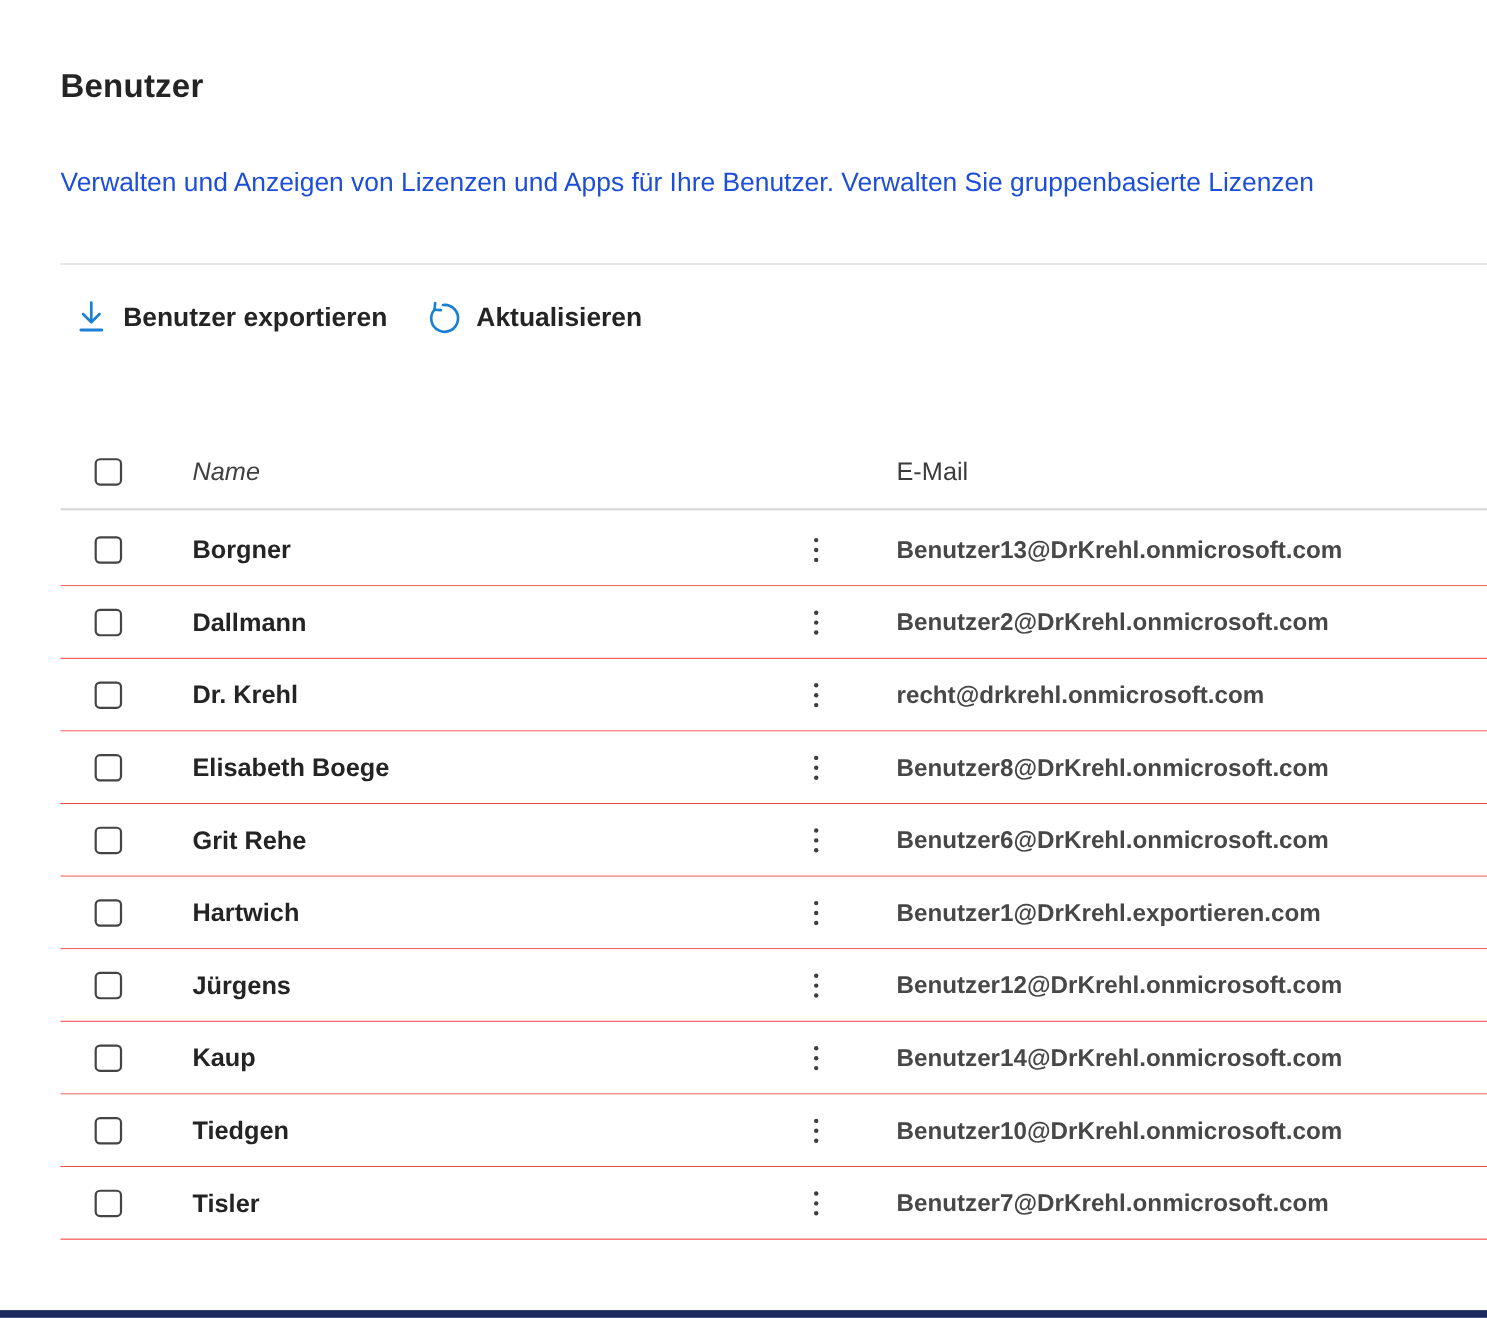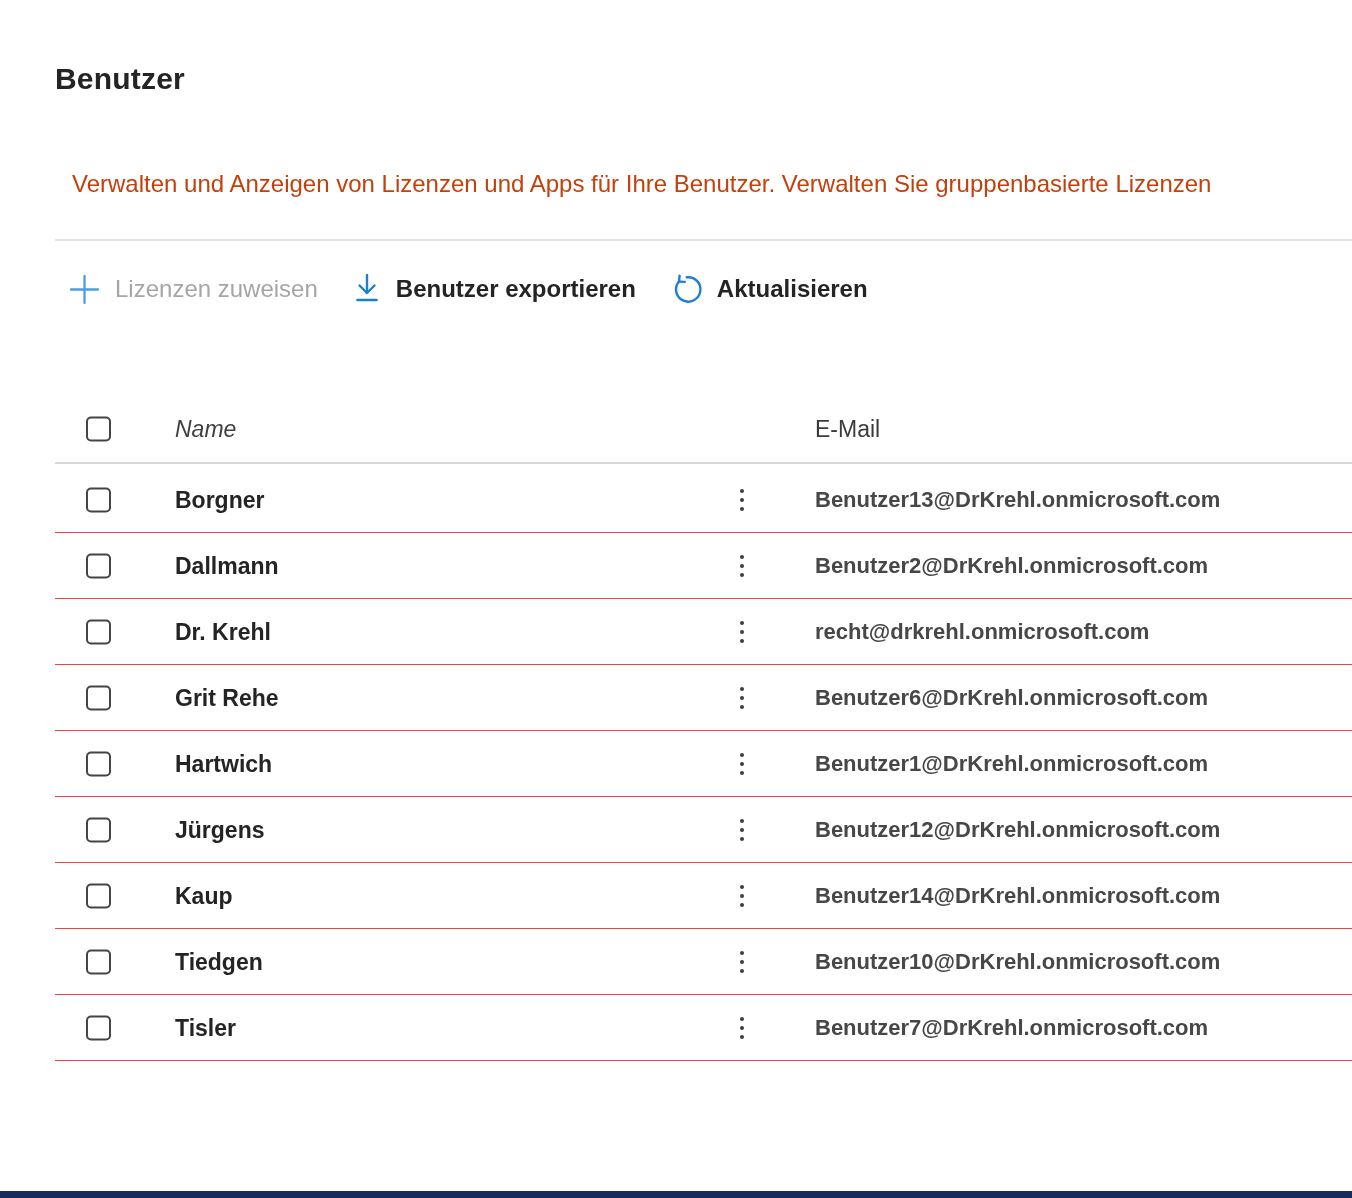--- a/index.html
+++ b/index.html
@@ -14,22 +14,22 @@
   }
   .page { position: absolute; inset: 0; }
 
   
   .page-title {
     position: absolute; top: 62px; left: 55px; margin: 0;
     font-size: 30px; font-weight: 700; color: #242424;
     letter-spacing: 0.2px;
   }
   .page-desc {
-    position: absolute; top: 153px; left: 55px; right: 0; margin: 17px;
-    font-size: 24px; font-weight: 400; color: #c2410c;
+    position: absolute; top: 153px; left: 55px; right: 0; margin: 0;
+    font-size: 24px; font-weight: 400; color: #1d4ed8;
     white-space: nowrap; overflow: hidden;
   }
 
   
   .top-divider {
     position: absolute; top: 239px; left: 55px; right: 0;
     height: 2px; background: #e4e4e4;
   }
   .header-divider {
     position: absolute; top: 462px; left: 55px; right: 0;
@@ -112,28 +112,20 @@
 <div class="page">
 
   <h1 class="page-title">Benutzer</h1>
 
   <p class="page-desc">Verwalten und Anzeigen von Lizenzen und Apps für Ihre Benutzer. Verwalten Sie gruppenbasierte Lizenzen</p>
 
   <div class="top-divider"></div>
 
   <div class="toolbar">
 
-    <button class="tb-btn disabled">
-      <span class="icon">
-        <svg width="33" height="33" viewBox="0 0 33 33" fill="none">
-          <path d="M16.5 3 V30 M3 16.5 H30" stroke="#4a9fdf" stroke-width="2.3" stroke-linecap="round"></path>
-        </svg>
-      </span>
-      <span class="label">Lizenzen zuweisen</span>
-    </button>
 
     <button class="tb-btn">
       <span class="icon">
         <svg width="30" height="32" viewBox="0 0 30 32" fill="none">
           <path d="M15 2 V19.5" stroke="#1b7fd4" stroke-width="2.4" stroke-linecap="round"></path>
           <path d="M7.5 12.5 L15 20 L22.5 12.5" stroke="#1b7fd4" stroke-width="2.4" stroke-linecap="round" stroke-linejoin="round"></path>
           <path d="M5.5 27 H24.5" stroke="#1b7fd4" stroke-width="2.6" stroke-linecap="round"></path>
         </svg>
       </span>
       <span class="label">Benutzer exportieren</span>
@@ -187,41 +179,51 @@
     <span class="checkbox"></span>
     <span class="cell-name">Dr. Krehl</span>
     <span class="kebab">
           <i></i>
           <i></i>
           <i></i>
         </span>
     <span class="cell-email">recht@drkrehl.onmicrosoft.com</span>
   </div>
 
+  <div class="trow">
+    <span class="checkbox"></span>
+    <span class="cell-name">Elisabeth Boege</span>
+    <span class="kebab">
+          <i></i>
+          <i></i>
+          <i></i>
+        </span>
+    <span class="cell-email">Benutzer8@DrKrehl.onmicrosoft.com</span>
+  </div>
 
   <div class="trow">
     <span class="checkbox"></span>
     <span class="cell-name">Grit Rehe</span>
     <span class="kebab">
           <i></i>
           <i></i>
           <i></i>
         </span>
     <span class="cell-email">Benutzer6@DrKrehl.onmicrosoft.com</span>
   </div>
 
   <div class="trow">
     <span class="checkbox"></span>
     <span class="cell-name">Hartwich</span>
     <span class="kebab">
           <i></i>
           <i></i>
           <i></i>
         </span>
-    <span class="cell-email">Benutzer1@DrKrehl.onmicrosoft.com</span>
+    <span class="cell-email">Benutzer1@DrKrehl.exportieren.com</span>
   </div>
 
   <div class="trow">
     <span class="checkbox"></span>
     <span class="cell-name">Jürgens</span>
     <span class="kebab">
           <i></i>
           <i></i>
           <i></i>
         </span>

